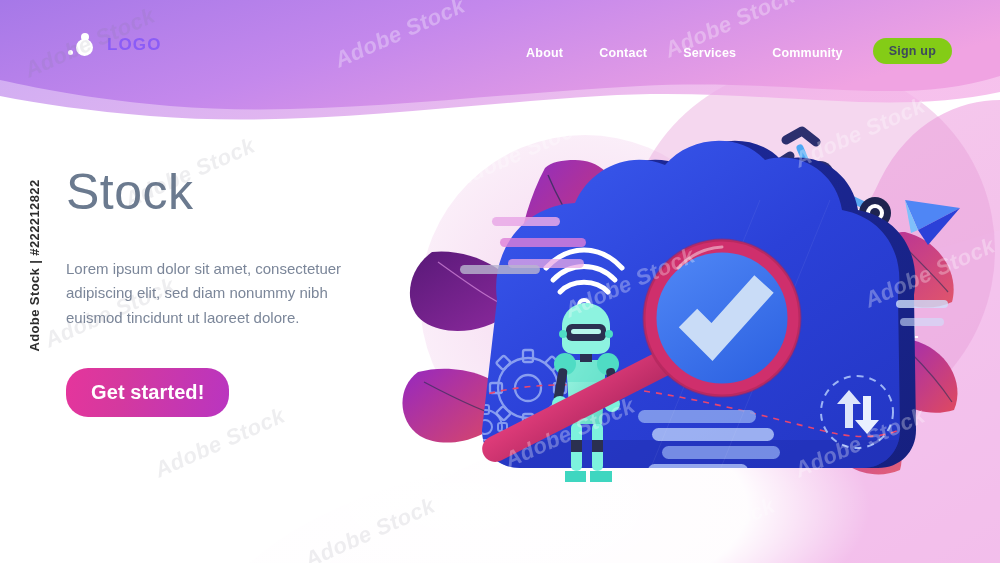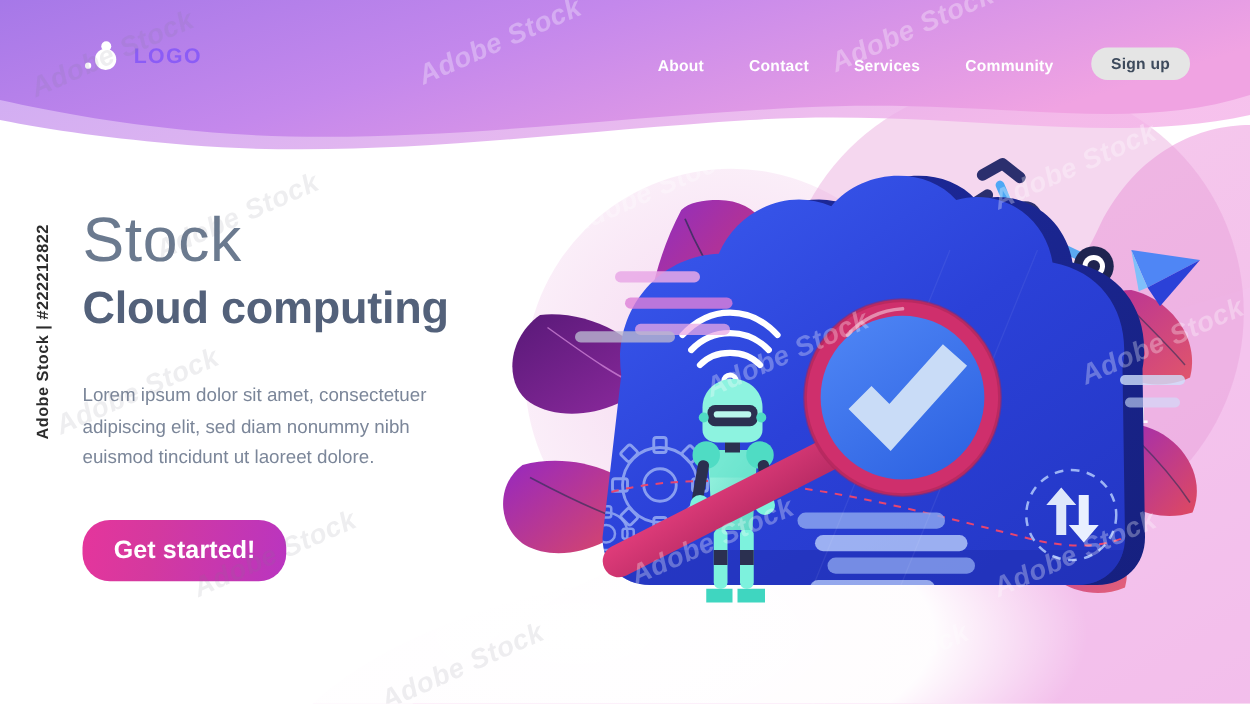--- a/index.html
+++ b/index.html
@@ -34,21 +34,21 @@
   .nav {
     position:absolute; right:48px; top:38px;
     display:flex; align-items:flex-end; gap:0px;
   }
   .nav-item {
     color:#ffffff; font-size:12.5px; font-weight:bold;
     text-decoration:none; letter-spacing:0.2px;
     padding:4px 18px; cursor:pointer; white-space:nowrap;
   }
   .signup-btn {
-    background:#e5e5e5; color:#3d4a5c; font-size:12.5px; font-weight:bold;
+    background:#84cc16; color:#3d4a5c; font-size:12.5px; font-weight:bold;
     border:none; border-radius:14px; padding:6px 16px; margin-left:12px;
     cursor:pointer; white-space:nowrap; letter-spacing:0.2px;
   }
 
   
   .content { position:absolute; left:66px; top:165px; width:340px; z-index:15; }
   .title-light {
     font-size:50px; font-weight:300; color:#6b7a8f; line-height:1.08;
     letter-spacing:0.5px;
   }
@@ -389,21 +389,20 @@
       <a class="nav-item">About</a>
       <a class="nav-item">Contact</a>
       <a class="nav-item">Services</a>
       <a class="nav-item">Community</a>
       <button class="signup-btn">Sign up</button>
     </nav>
   </div>
 
   <div class="content">
     <div class="title-light">Stock</div>
-    <div class="title-bold">Cloud computing</div>
     <p class="body-text">Lorem ipsum dolor sit amet, consectetuer adipiscing elit, sed diam nonummy nibh euismod tincidunt ut laoreet dolore.</p>
     <button class="cta-btn">Get started!</button>
   </div>
 
   <div class="vert-watermark">Adobe Stock | #222212822</div>
 
   <div class="wm-tile wm-dark" style="left:20px;  top:30px;">Adobe Stock</div>
   <div class="wm-tile" style="left:330px; top:20px;">Adobe Stock</div>
   <div class="wm-tile" style="left:660px; top:10px;">Adobe Stock</div>
   <div class="wm-tile wm-dark" style="left:120px; top:160px;">Adobe Stock</div>

